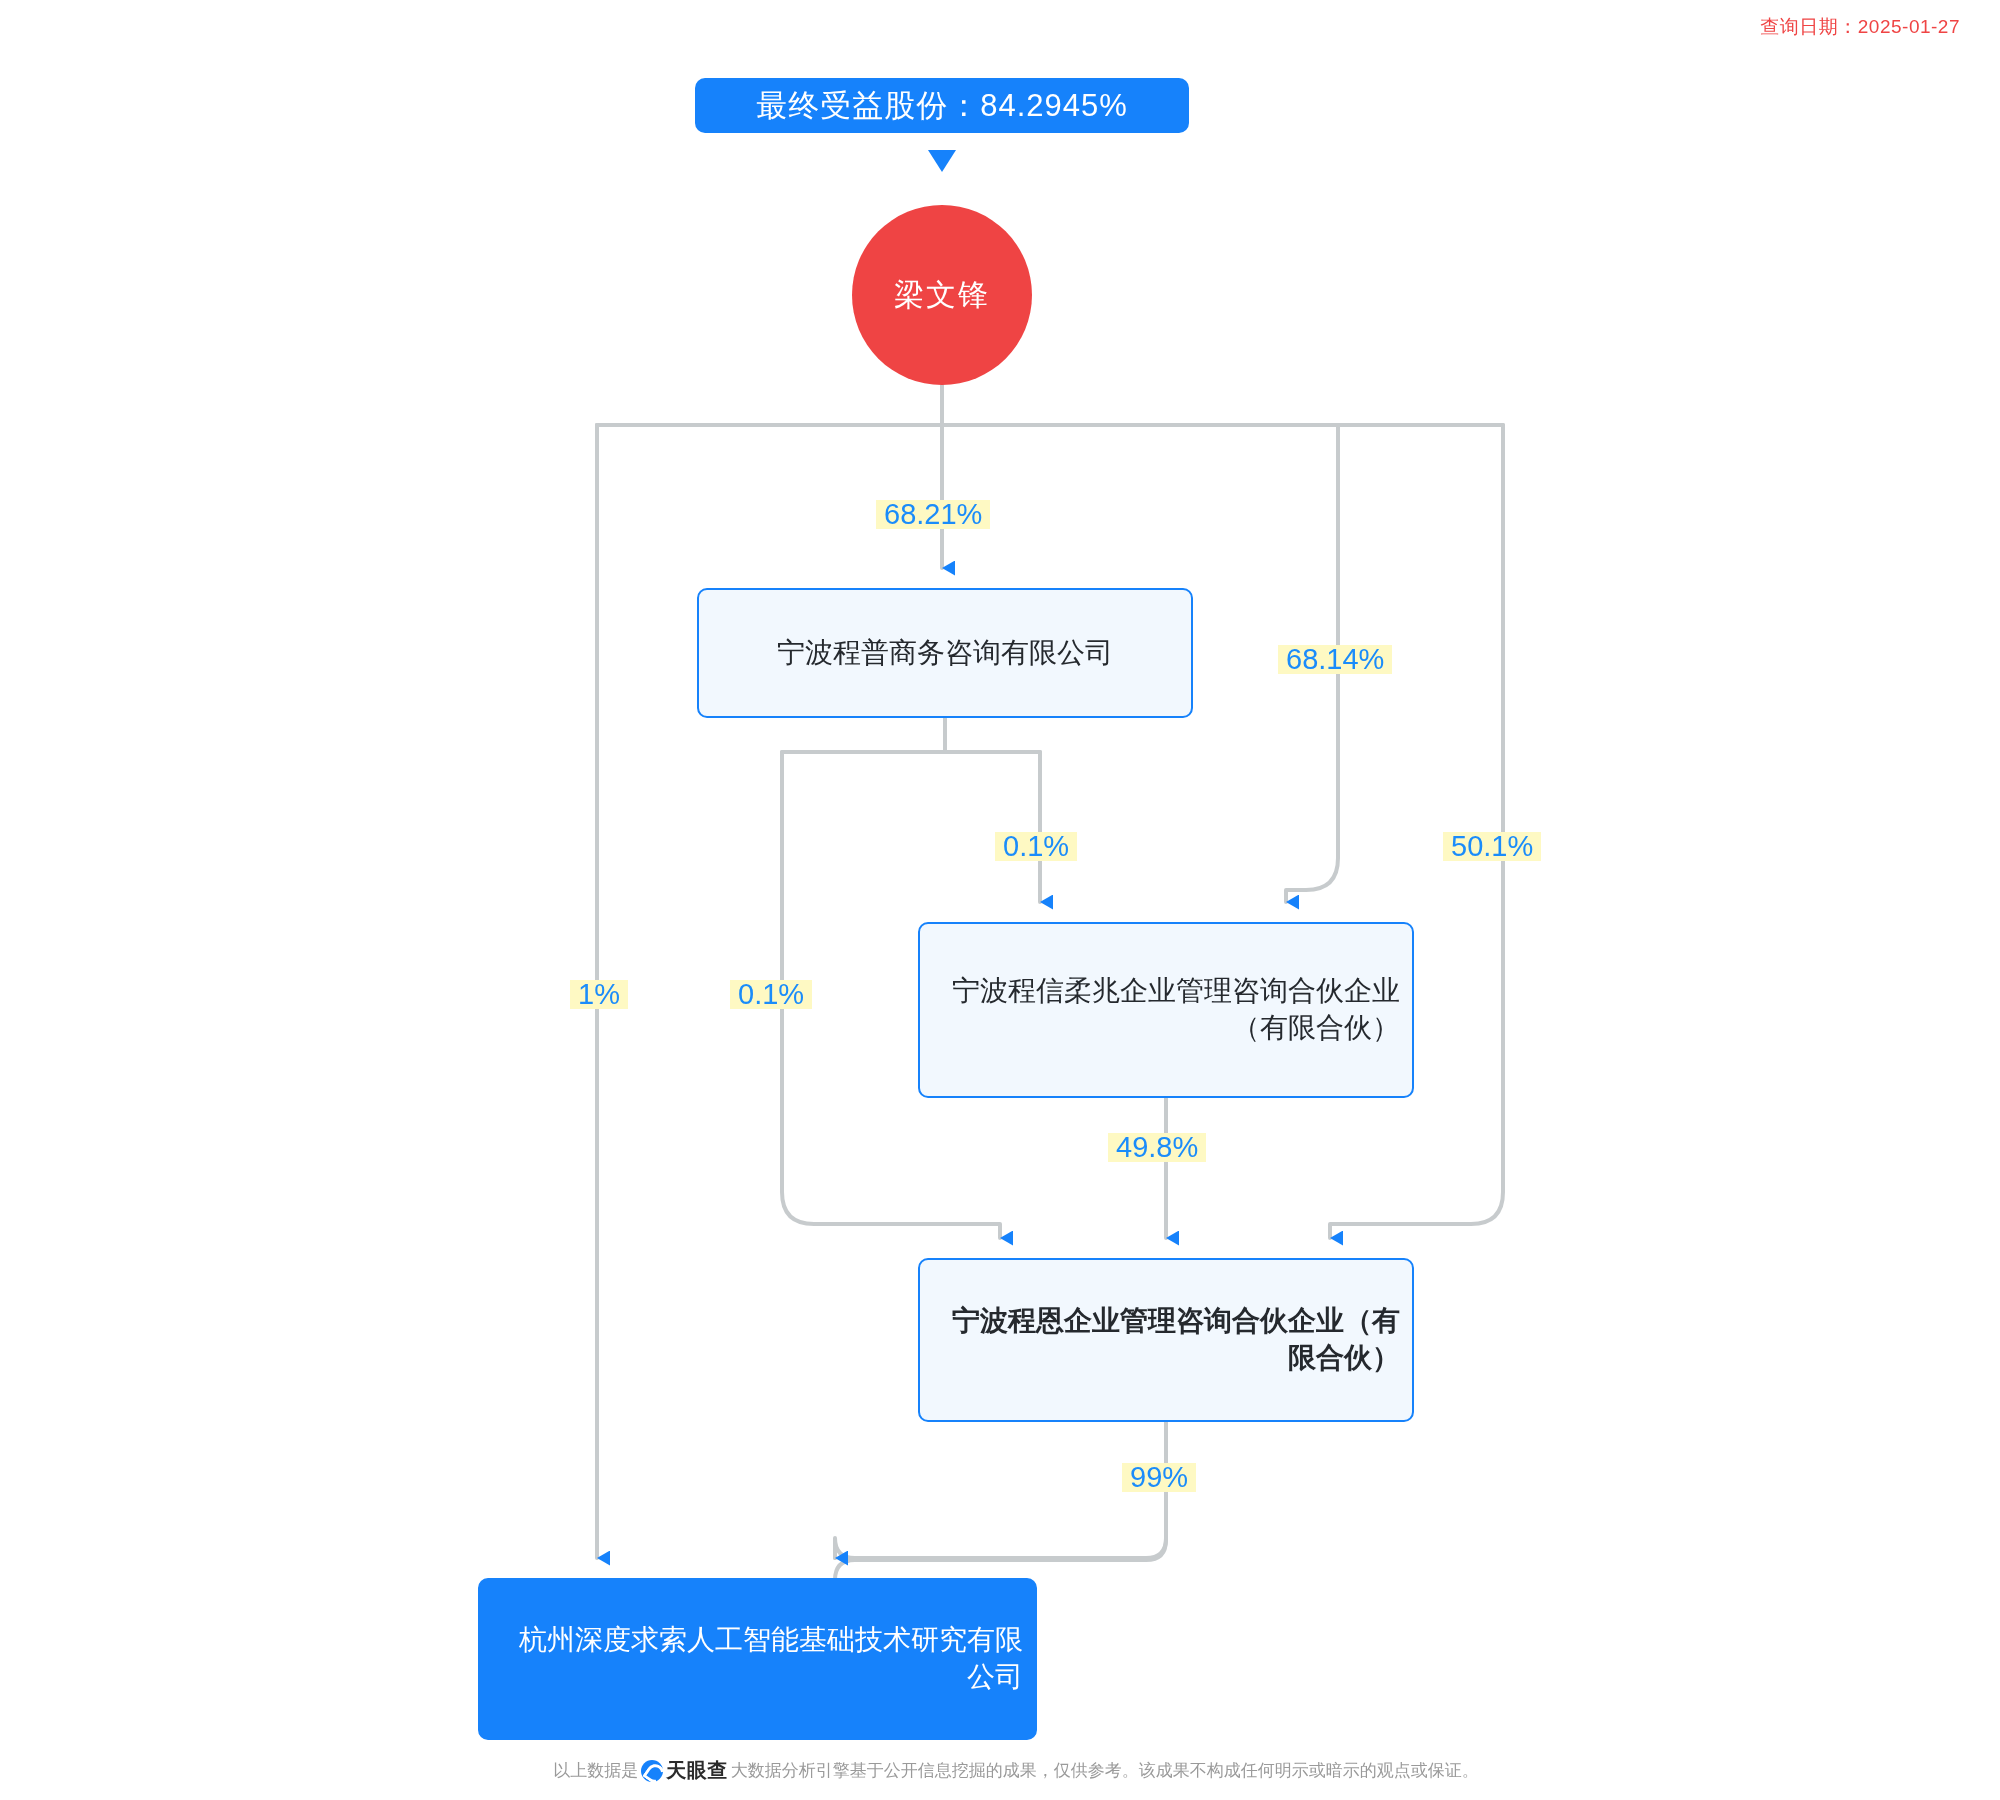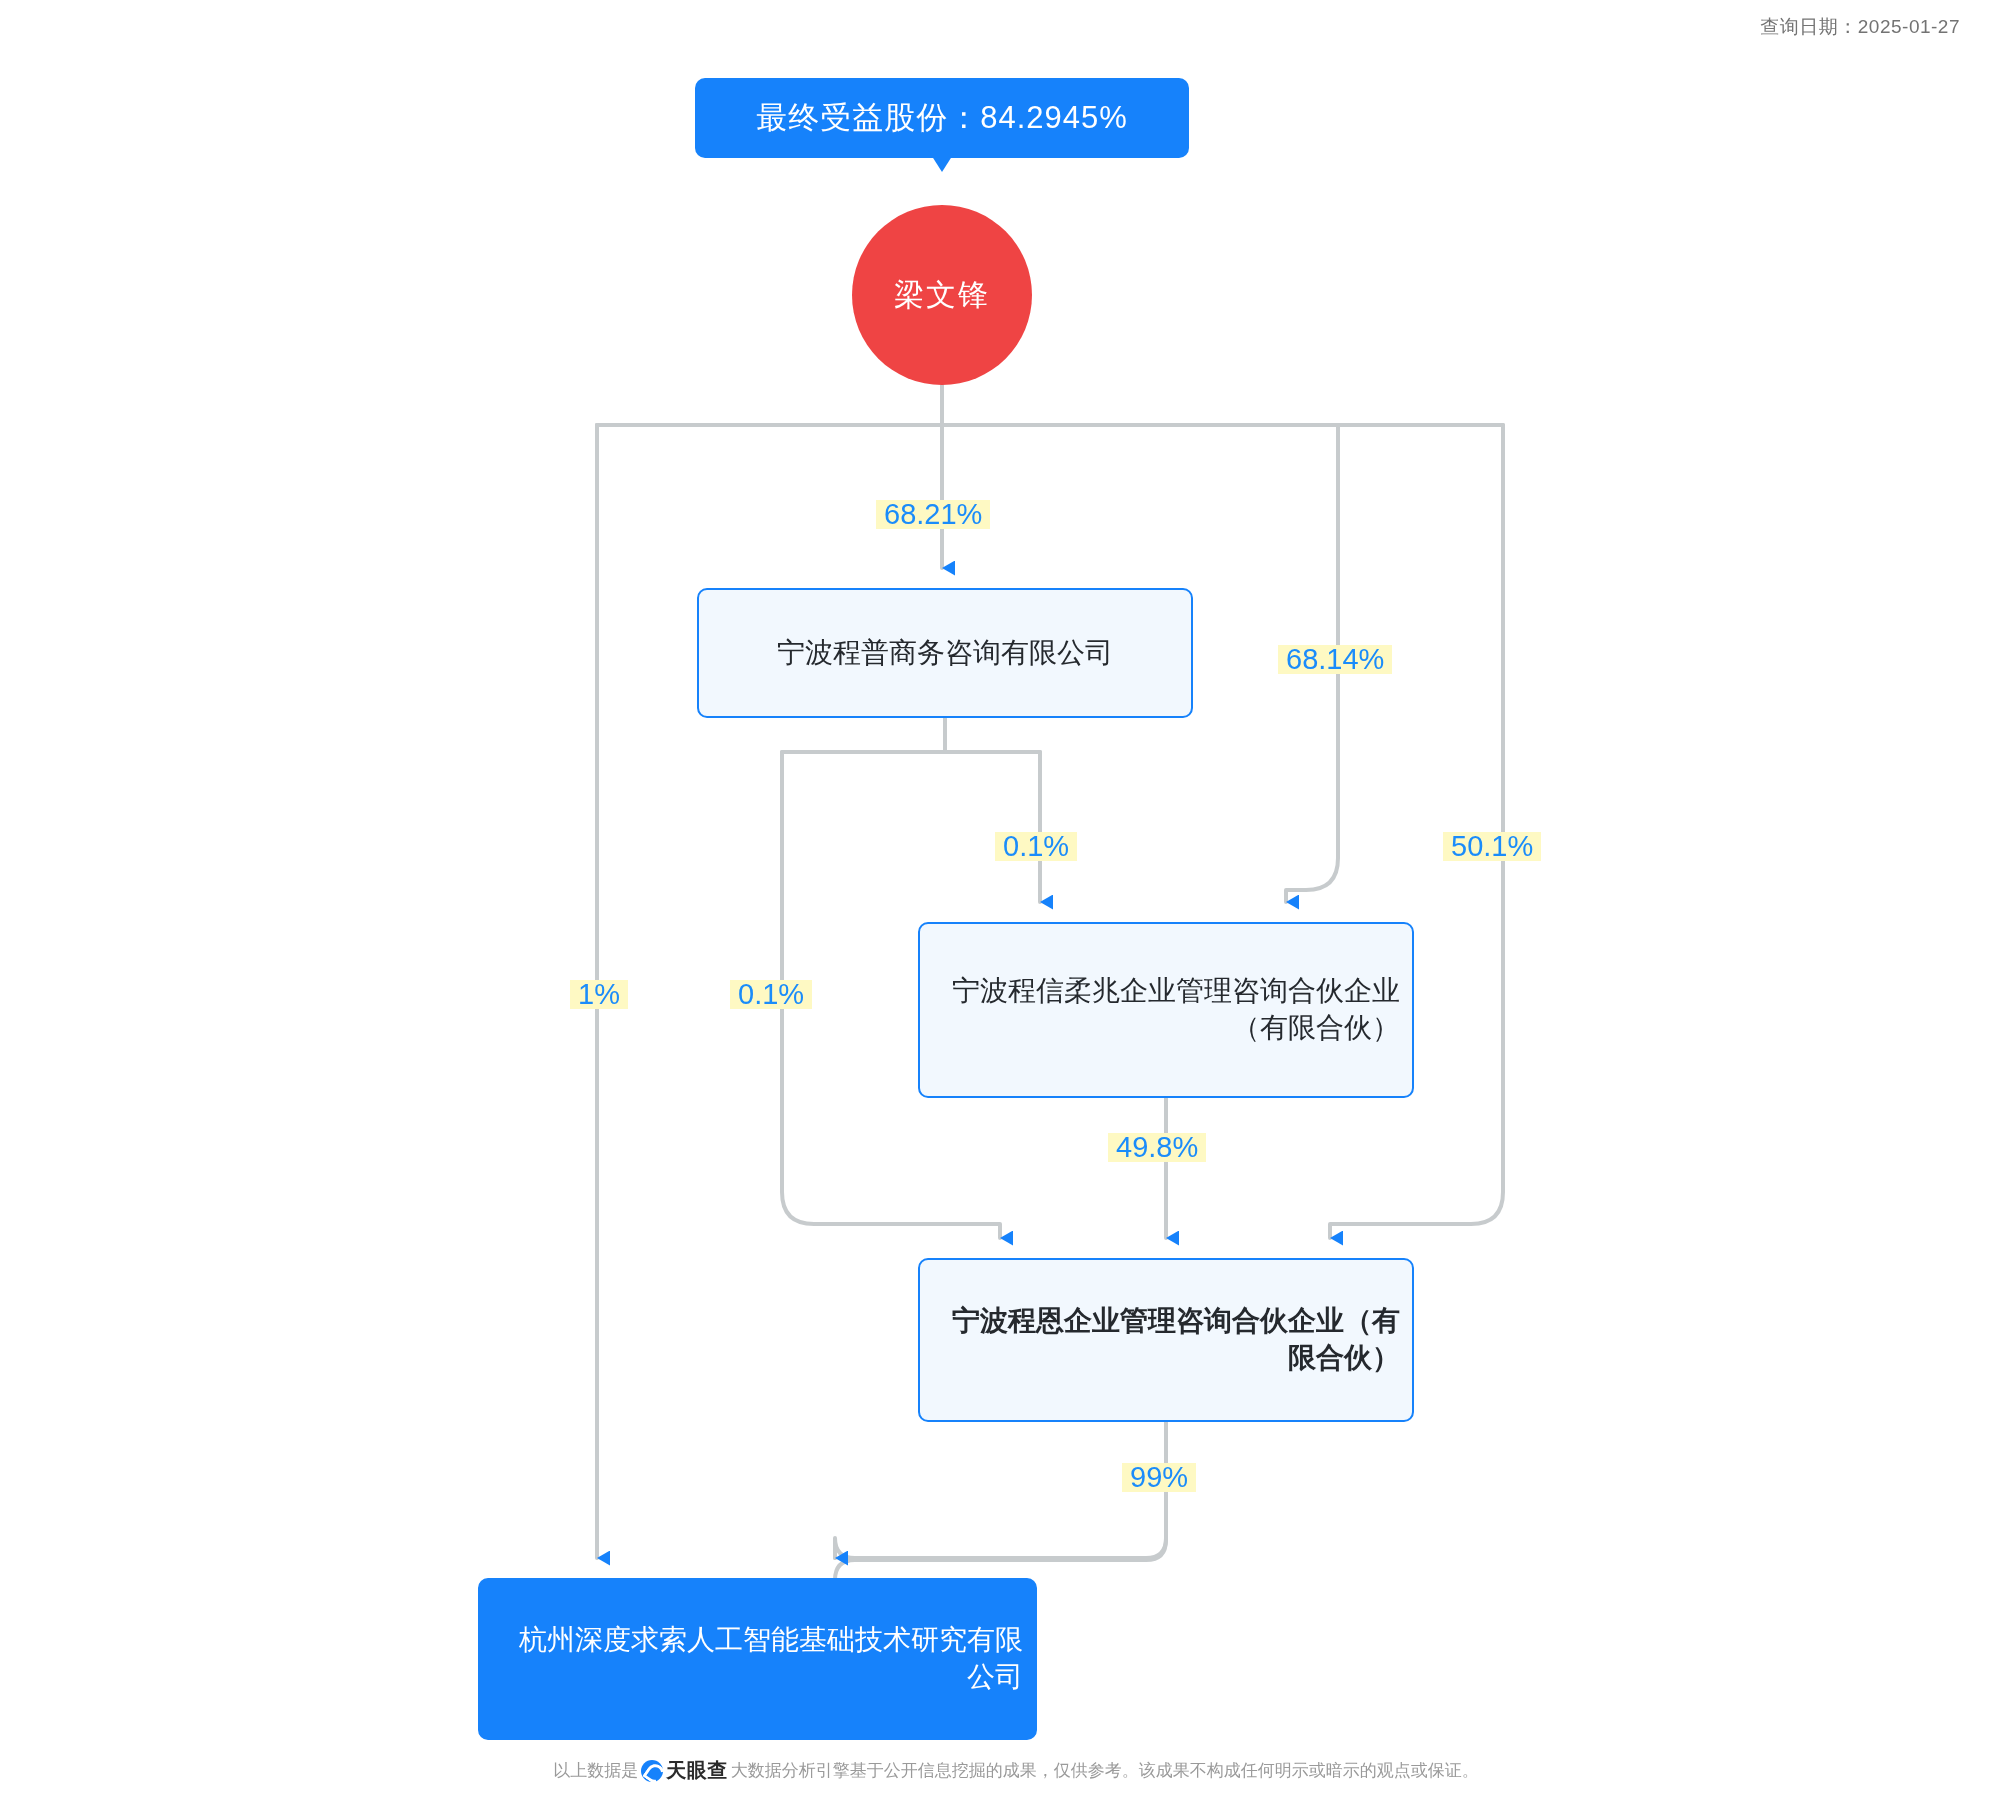--- a/index.html
+++ b/index.html
@@ -8,27 +8,27 @@
     background:#ffffff;
     font-family:"Liberation Sans","DejaVu Sans",sans-serif;
     overflow:hidden;
     position:relative;
   }
   #stage{position:absolute;left:0;top:0;width:2000px;height:1800px;}
   svg#wires{position:absolute;left:0;top:0;width:2000px;height:1800px;}
 
   .query-date{
     position:absolute;right:40px;top:14px;
-    font-size:19px;color:#737373;letter-spacing:.5px;
+    font-size:19px;color:#ef4444;letter-spacing:.5px;
     white-space:nowrap;
   }
 
   
   .banner{
-    position:absolute;left:695px;top:78px;width:494px;height:80px;
+    position:absolute;left:695px;top:78px;width:494px;height:55px;
     background:#1682fb;border-radius:10px;
     display:flex;align-items:center;justify-content:center;
     color:#ffffff;font-size:31px;letter-spacing:1px;white-space:nowrap;
   }
   .banner-tail{
     position:absolute;left:928px;top:150px;width:0;height:0;
     border-left:14px solid transparent;border-right:14px solid transparent;
     border-top:22px solid #1682fb;
   }
 

